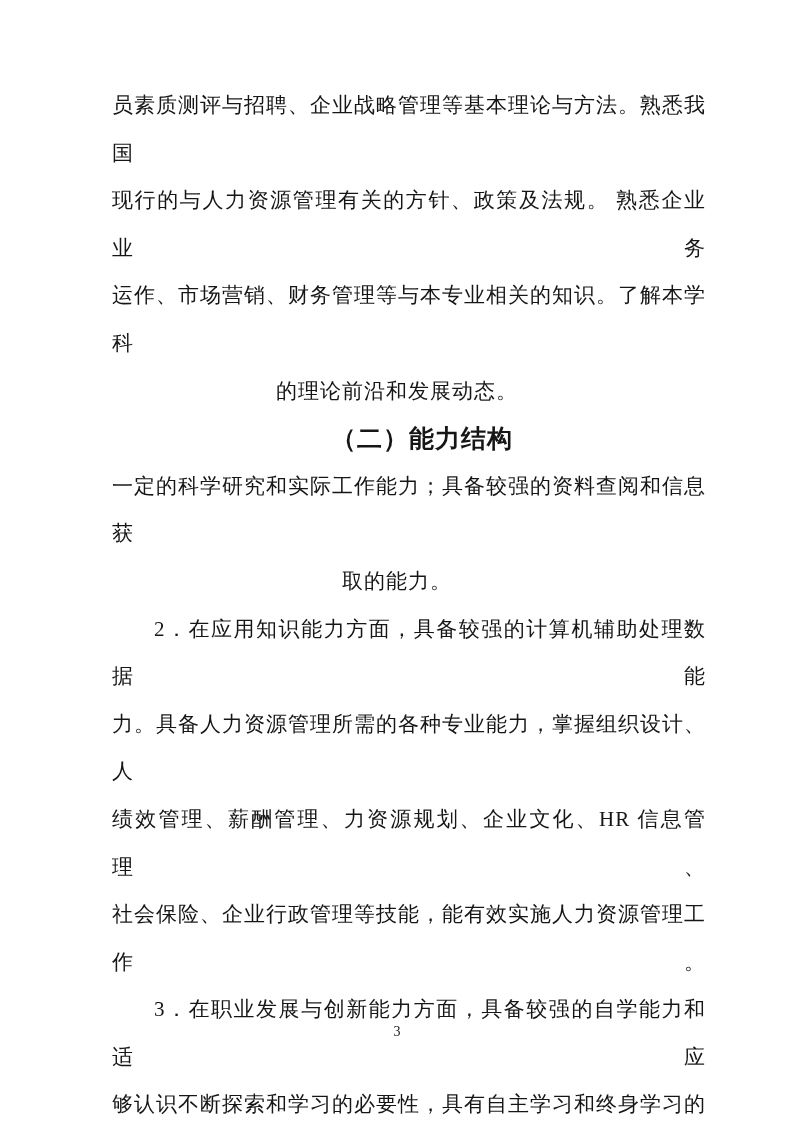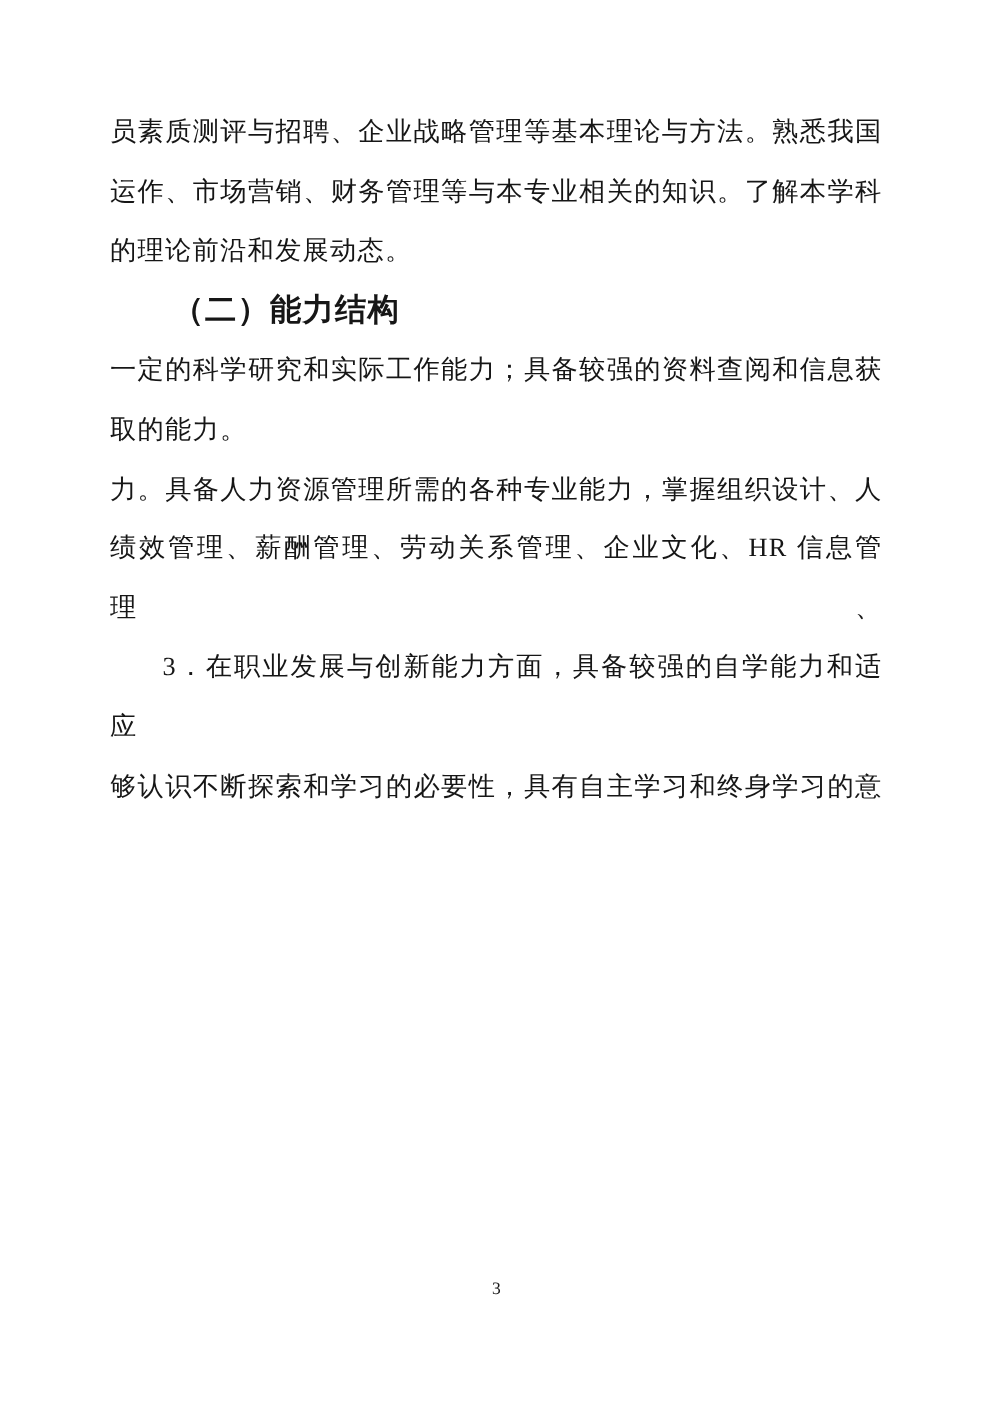--- a/index.html
+++ b/index.html
@@ -21,26 +21,27 @@
     position: absolute;
     top: 82px;
     left: 88px;
     width: 618px;
   }
   .line {
     font-size: 21px;
     line-height: 47.6px;
     letter-spacing: 1px;
     white-space: pre-wrap;
-    text-align: left;
+    text-align: center;
   }
   .j {
     text-align: justify;
     text-align-last: justify;
     text-justify: inter-character;
+    margin-left: 24px;
   }
   .indent {
     text-indent: 2em;
   }
   .heading {
     font-weight: bold;
     font-size: 25px;
     letter-spacing: 1px;
   }
   .page-number {
@@ -54,30 +55,33 @@
     color: #1a1a1a;
   }
 </style>
 </head>
 <body>
 
 <div class="page">
   <div class="content">
 
     <div class="line j">员素质测评与招聘、企业战略管理等基本理论与方法。熟悉我国</div>
+    <div class="line j">现行的与人力资源管理有关的方针、政策及法规。 熟悉企业业务</div>
     <div class="line j">运作、市场营销、财务管理等与本专业相关的知识。了解本学科</div>
     <div class="line">的理论前沿和发展动态。</div>
 
     <div class="line heading indent">（二）能力结构</div>
 
     <div class="line j">一定的科学研究和实际工作能力；具备较强的资料查阅和信息获</div>
     <div class="line">取的能力。</div>
 
+    <div class="line j indent">2．在应用知识能力方面，具备较强的计算机辅助处理数据能</div>
     <div class="line j">力。具备人力资源管理所需的各种专业能力，掌握组织设计、人</div>
-    <div class="line j">绩效管理、薪酬管理、劳动关系管理、企业文化、HR 信息管理、</div>
+    <div class="line j">绩效管理、薪酬管理、力资源规划、企业文化、HR 信息管理、</div>
+    <div class="line j">社会保险、企业行政管理等技能，能有效实施人力资源管理工作。</div>
 
     <div class="line j indent">3．在职业发展与创新能力方面，具备较强的自学能力和适应</div>
     <div class="line j">够认识不断探索和学习的必要性，具有自主学习和终身学习的意</div>
 
   </div>
 
   <div class="page-number">3</div>
 </div>
 
 </body></html>

